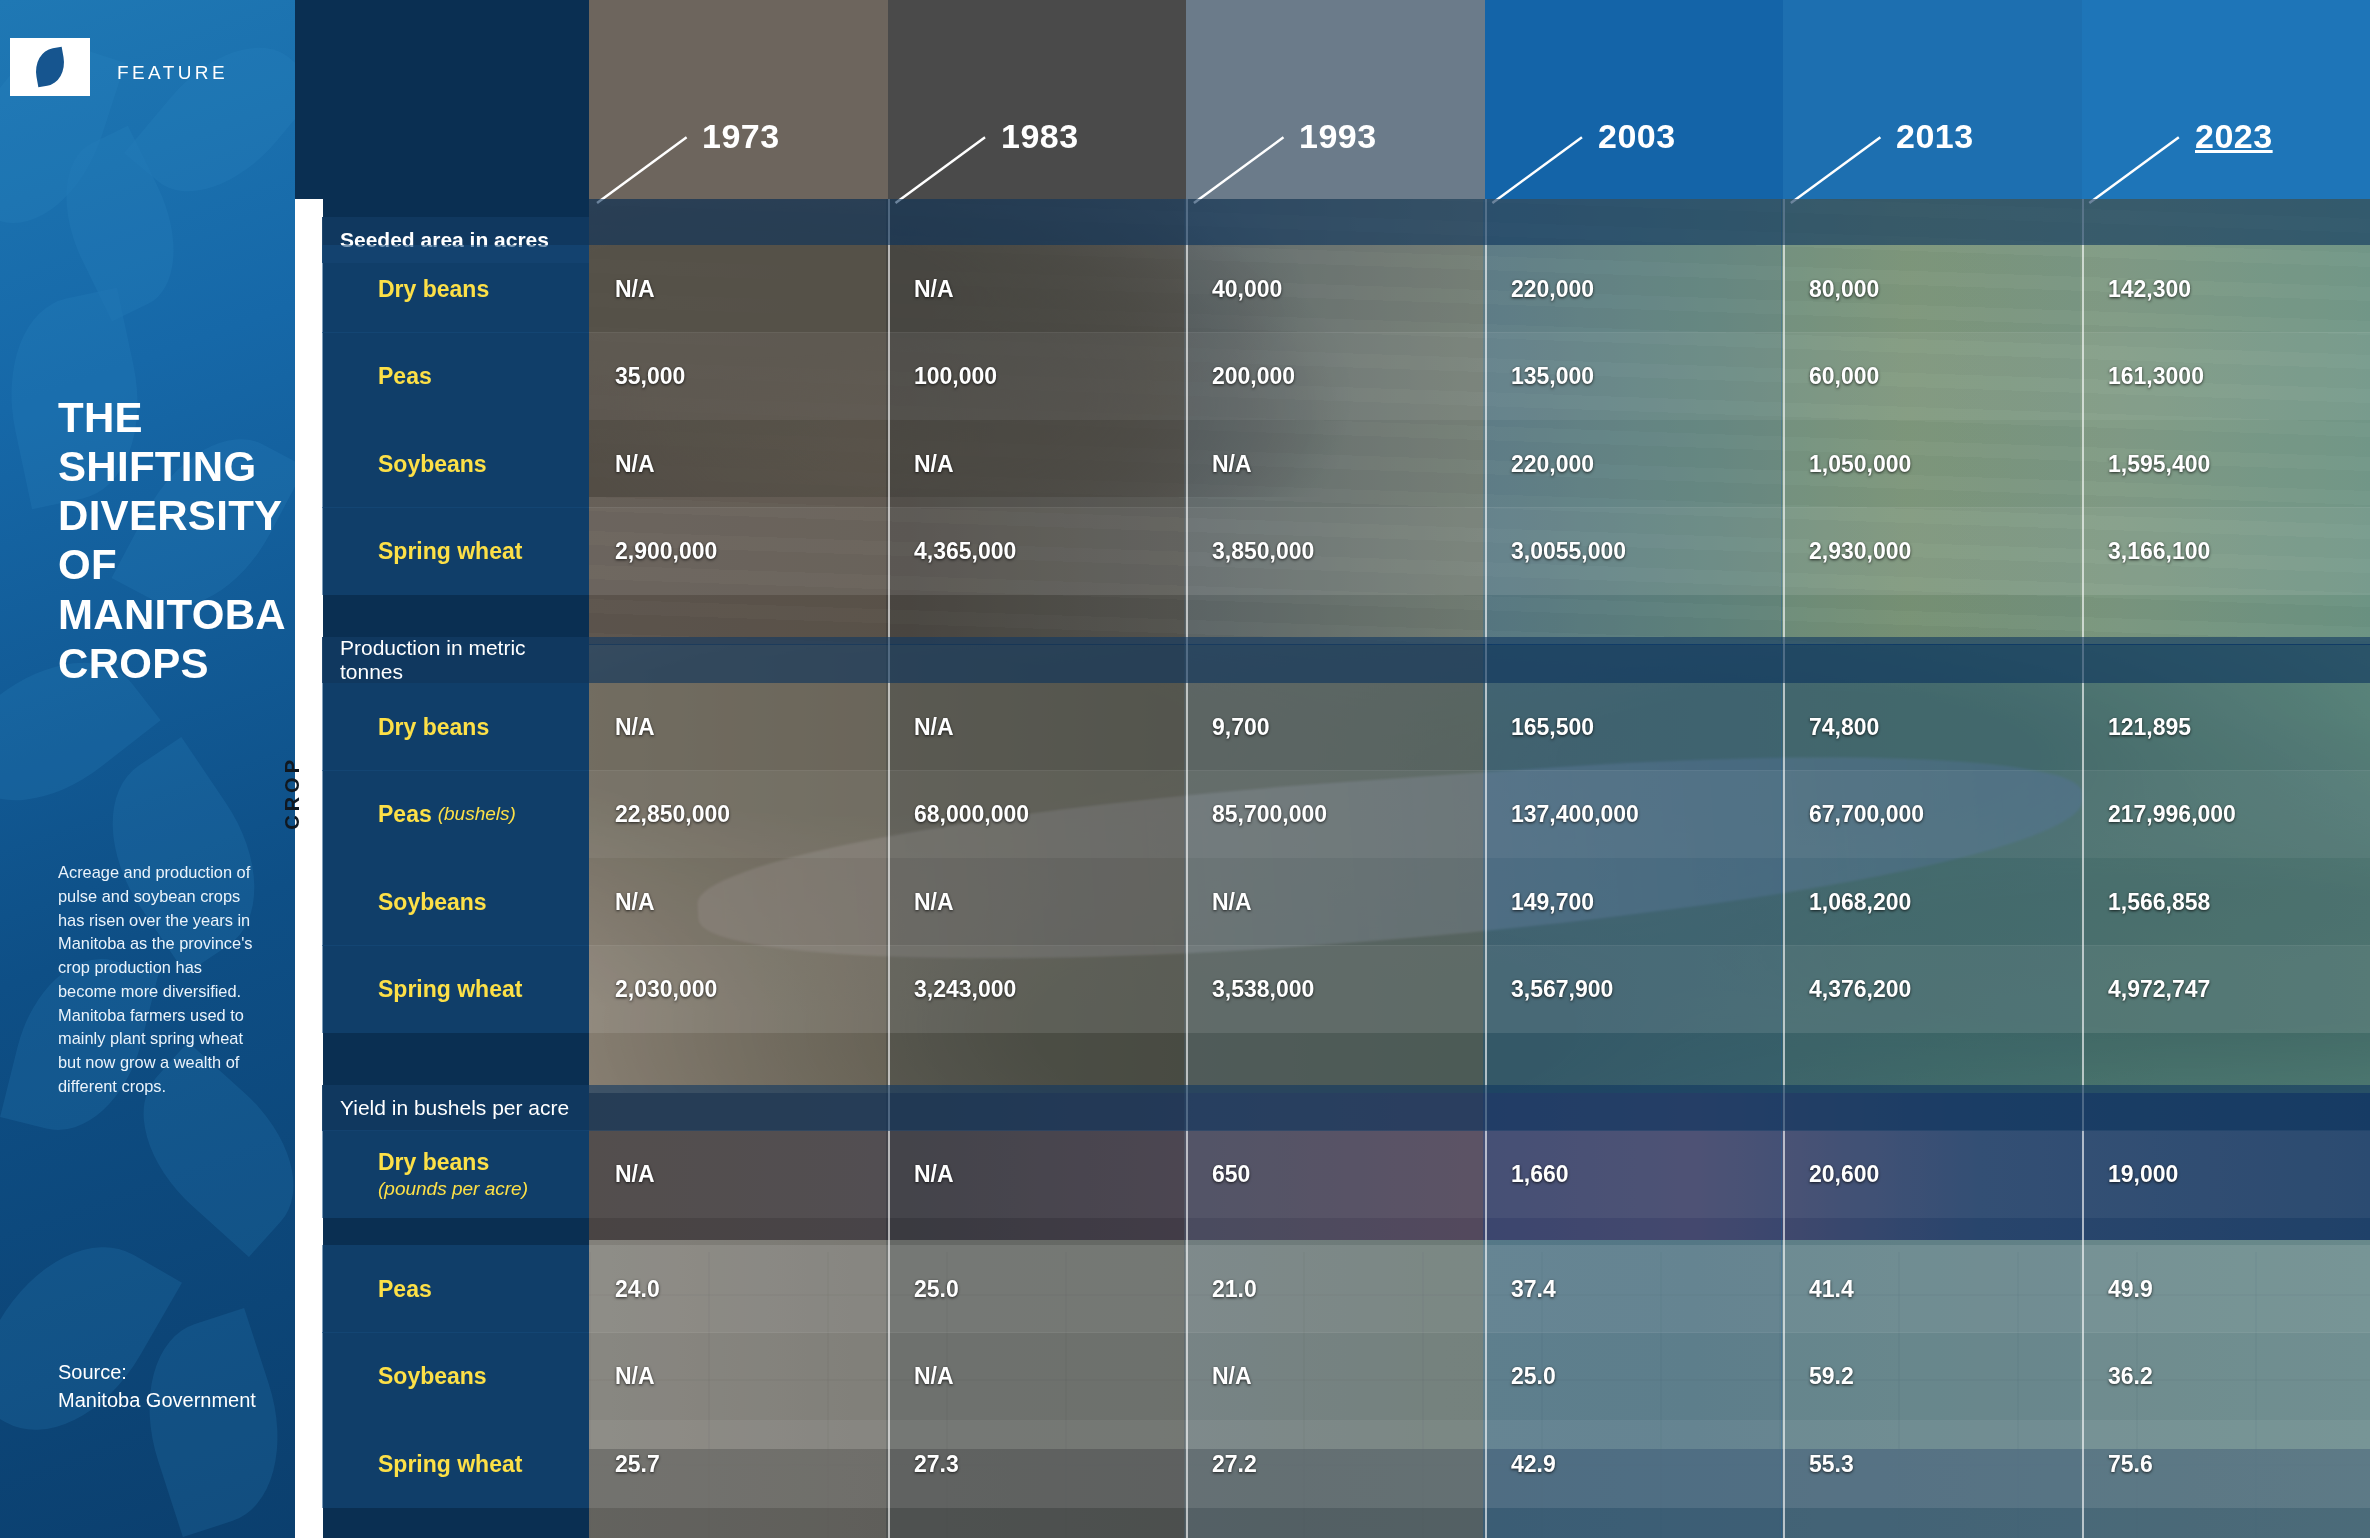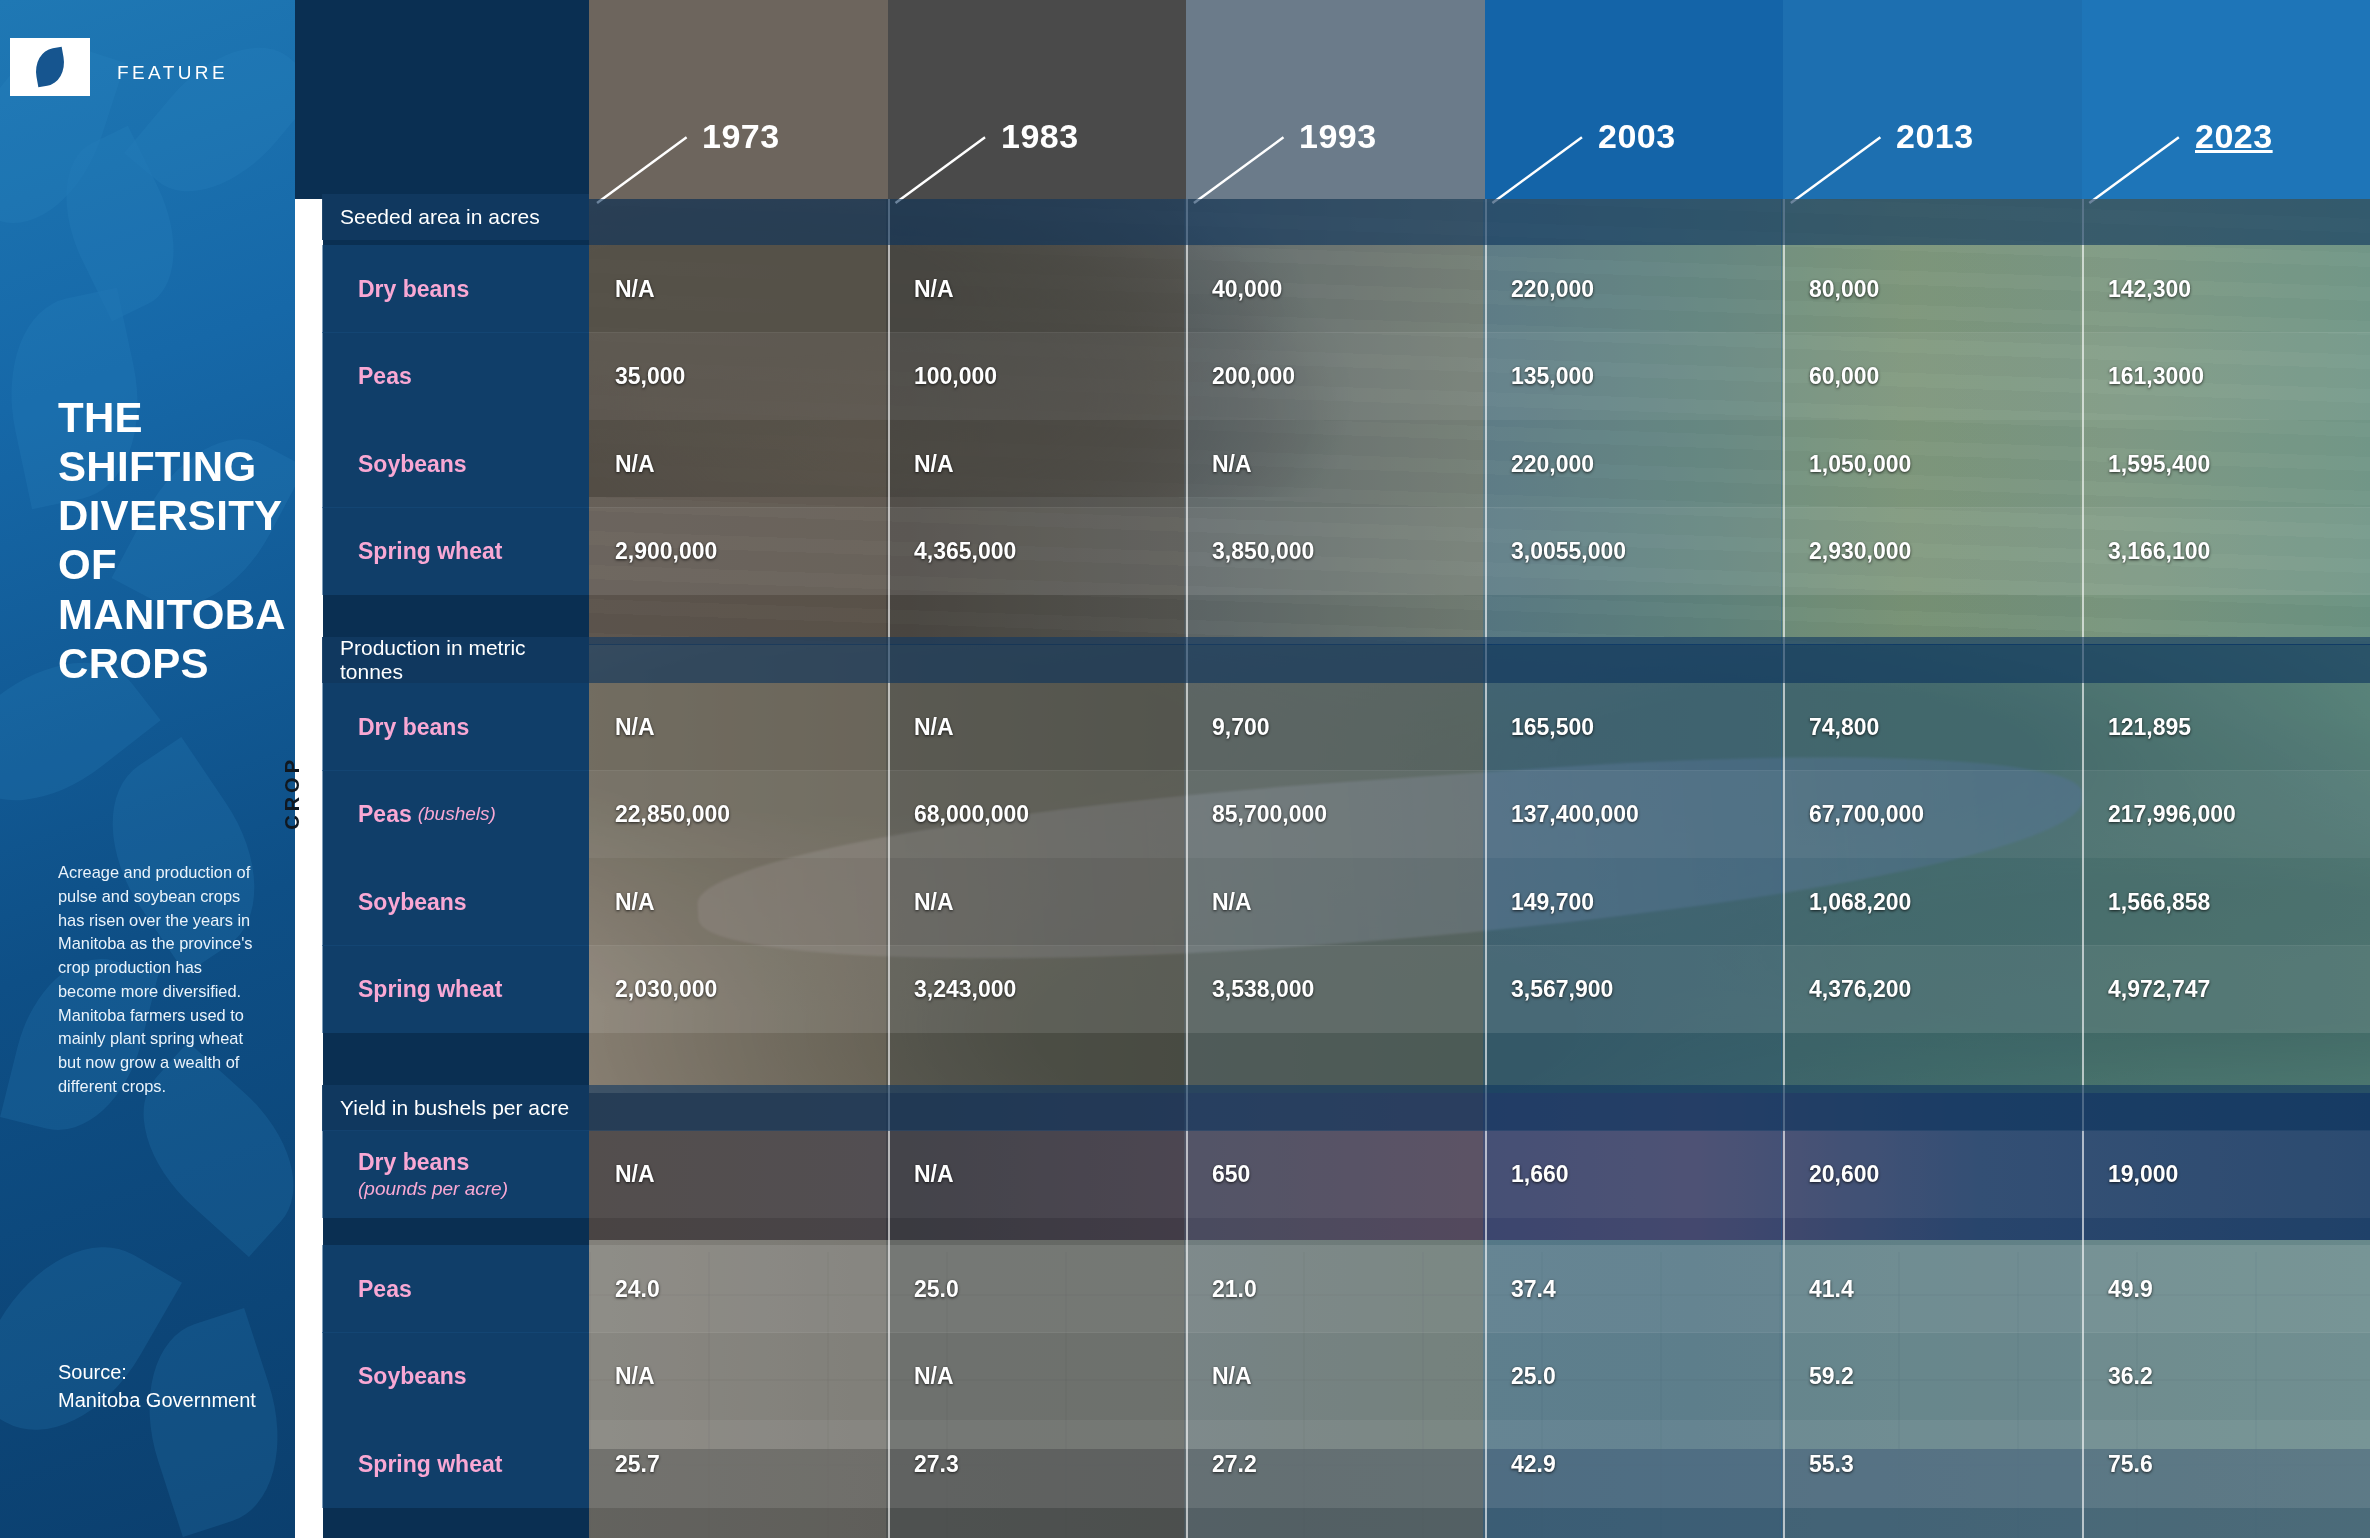--- a/index.html
+++ b/index.html
@@ -172,26 +172,26 @@
     height: 46px; width: 267px;
     background: rgba(17,57,97,.92);
     color: #ffffff; font-size: 21px;
     display: flex; align-items: center; padding-left: 18px;
   }
   .section-head-ext {
     position: absolute;
     height: 46px;
     background: rgba(17,57,97,.62);
   }
-  .sh-a { top: 194px; }  .sh-b { top: 637px; }  .sh-c { top: 1085px; }
+  .sh-a { top: 217px; font-weight: bold; }  .sh-b { top: 637px; }  .sh-c { top: 1085px; }
 
   .row-label {
     position: absolute; left: 322px; width: 267px; height: 88px;
-    display: flex; align-items: center; padding-left: 36px;
-    color: #f9a8d4; font-size: 23px; font-weight: 700;
+    display: flex; align-items: center; padding-left: 56px;
+    color: #fde047; font-size: 23px; font-weight: 700;
     background: rgba(22,74,124,.55);
   }
   .row-label .sub { font-weight: 400; font-style: italic; font-size: 19px; margin-left: 6px; }
   .row-label.two-line { flex-direction: column; align-items: flex-start; justify-content: center; }
   .row-label.two-line .sub { margin-left: 0; margin-top: 2px; }
   .row-band {
     position: absolute; left: 589px; width: 1781px; height: 88px;
     background: rgba(255,255,255,.055);
   }
   .row-band.alt { background: rgba(255,255,255,.10); }

